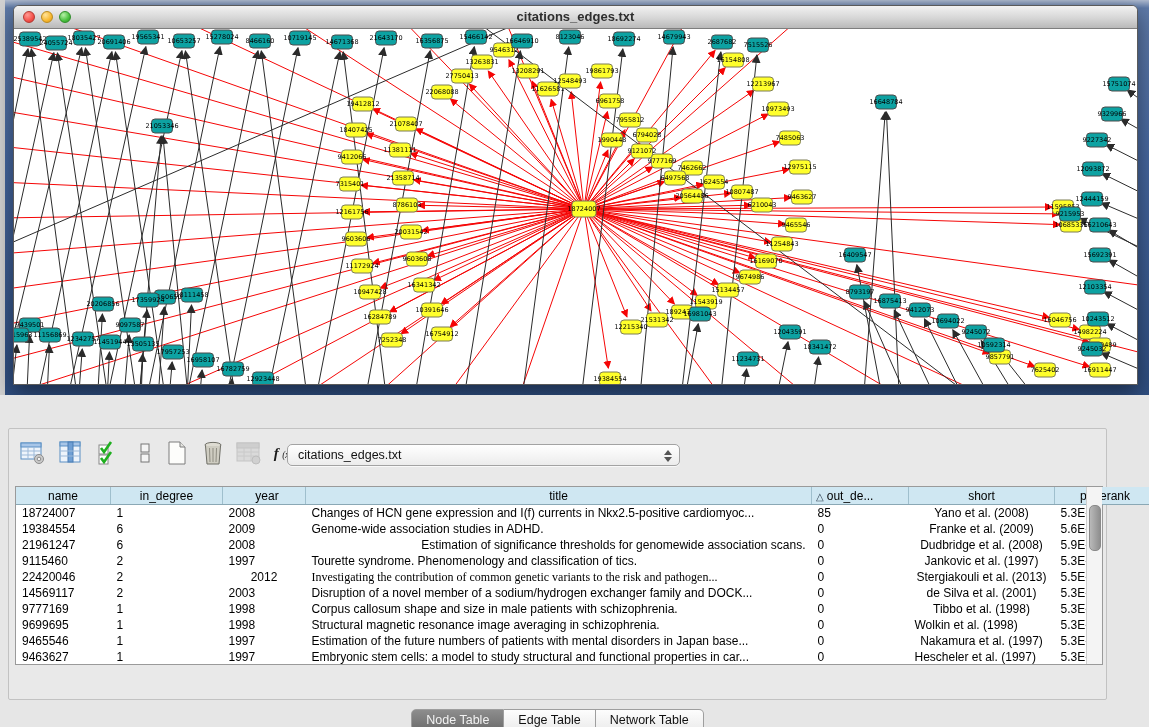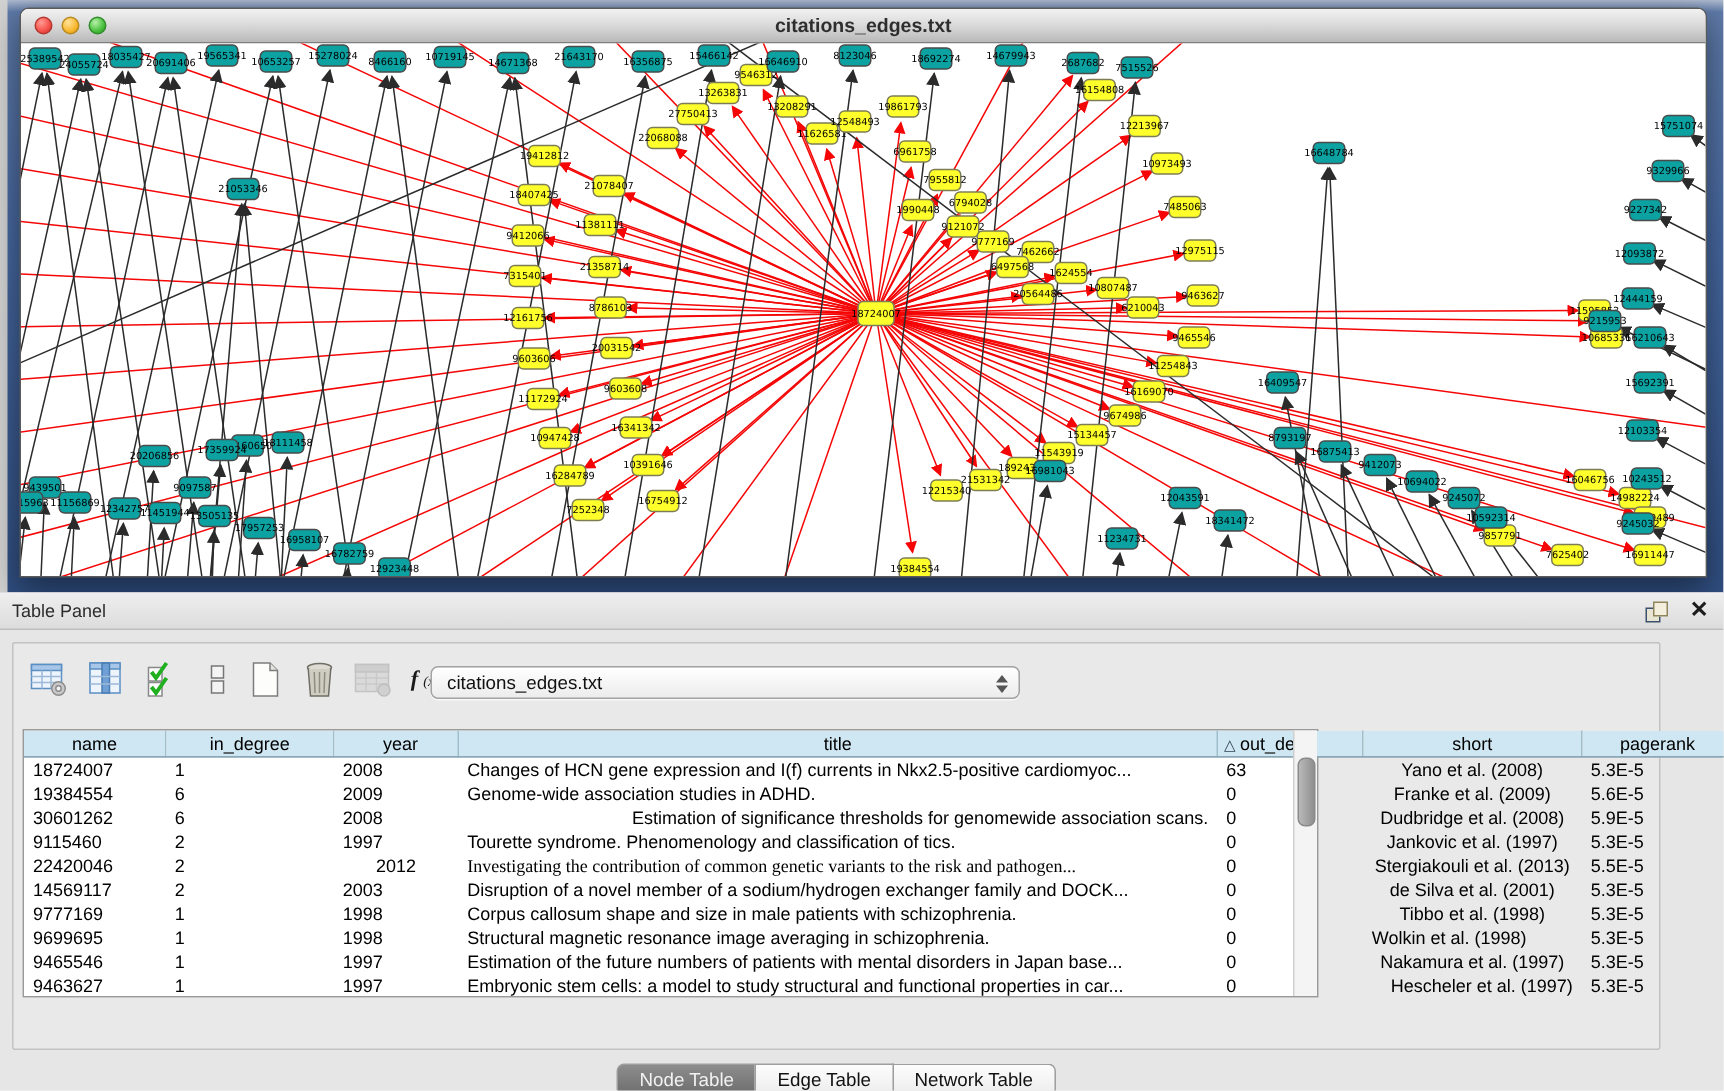--- a/index.html
+++ b/index.html
@@ -63,21 +63,21 @@
     background:linear-gradient(180deg,#ffffff,#ececec);
     box-shadow:0 1px 0 rgba(255,255,255,.7);
     cursor:pointer;
   }
   #combo-text{position:absolute;left:10px;top:0;height:20px;line-height:20px;font-size:12.5px;color:#111;}
   #combo-arrows{position:absolute;right:7px;top:4px;width:9px;height:14px;}
   #combo-arrows .up{position:absolute;left:1px;top:1px;width:0;height:0;border-left:4px solid transparent;border-right:4px solid transparent;border-bottom:5px solid #555;}
   #combo-arrows .down{position:absolute;left:1px;bottom:1px;width:0;height:0;border-left:4px solid transparent;border-right:4px solid transparent;border-top:5px solid #555;}
   
   #table-wrap{
-    position:absolute;left:6px;top:57px;width:864px;height:179px;
+    position:absolute;left:6px;top:57px;width:1088px;height:179px;
     border:1px solid #9a9a9a;background:#fff;box-sizing:border-box;
   }
   #tbl{border-collapse:collapse;table-layout:fixed;width:1071px;font-size:12px;color:#000;}
   #tbl th{
     background:#cfe7f2;border-right:1px solid #9fbfcd;border-bottom:1px solid #8aa8b5;
     font-weight:normal;height:17px;padding:0 4px;overflow:hidden;white-space:nowrap;
   }
   #tbl td{height:16px;padding:0 6px;overflow:hidden;white-space:nowrap;text-overflow:clip;}
   #tbl .sort-tri{font-size:10px;color:#345;margin-right:3px;}
   #vscroll{
@@ -777,28 +777,20 @@
               <rect x="558" y="172" width="24" height="16" rx="3.5" fill="#ffff2b" stroke="#7d7d55" stroke-width="1"></rect>
               <text x="570" y="182.2" text-anchor="middle" font-size="6.5" fill="#000" class="node-label">18724007</text>
             </g>
           </g>
       </svg>
     </div>
   </div>
 </div>
 
 <div id="panel">
-  <div id="panel-titlebar">
-    <div id="panel-title">Table Panel</div>
-    <div id="panel-float">
-        <div class="sq1"></div>
-        <div class="sq2"></div>
-      </div>
-    <div id="panel-close">✕</div>
-  </div>
 
   <div id="panel-inner">
     <div id="toolbar">
 
       <div class="tb-icon" style="left:10px">
         <svg viewBox="0 0 28 28">
           <rect x="2" y="4" width="20" height="16" fill="#eef4fb" stroke="#5b8fc4"></rect>
           <rect x="2" y="4" width="20" height="4" fill="#a8c6e8" stroke="#5b8fc4"></rect>
           <line x1="2" y1="12" x2="22" y2="12" stroke="#9db9d8"></line>
             <line x1="2" y1="16" x2="22" y2="16" stroke="#9db9d8"></line>
@@ -892,35 +884,35 @@
               <th style="width: 137px; text-align: center;">short</th>
               <th style="width: 92px; text-align: center;">pagerank</th>
             </tr>
           </thead>
         <tbody id="tbl-body">
             <tr>
               <td style="text-align: left;">18724007</td>
               <td style="text-align: left;">1</td>
               <td style="text-align: left;">2008</td>
               <td style="text-align: left;">Changes of HCN gene expression and I(f) currents in Nkx2.5-positive cardiomyoc...</td>
-              <td style="text-align: left;">63</td>
+              <td style="text-align: left;">85</td>
               <td style="text-align: center;">Yano et al. (2008)</td>
               <td style="text-align: left;">5.3E-5</td>
             </tr>
             <tr>
               <td style="text-align: left;">19384554</td>
               <td style="text-align: left;">6</td>
               <td style="text-align: left;">2009</td>
               <td style="text-align: left;">Genome-wide association studies in ADHD.</td>
               <td style="text-align: left;">0</td>
               <td style="text-align: center;">Franke et al. (2009)</td>
               <td style="text-align: left;">5.6E-5</td>
             </tr>
             <tr>
-              <td style="text-align: left;">30601262</td>
+              <td style="text-align: left;">21961247</td>
               <td style="text-align: left;">6</td>
               <td style="text-align: left;">2008</td>
               <td style="text-align: right;">Estimation of significance thresholds for genomewide association scans.</td>
               <td style="text-align: left;">0</td>
               <td style="text-align: center;">Dudbridge et al. (2008)</td>
               <td style="text-align: left;">5.9E-5</td>
             </tr>
             <tr>
               <td style="text-align: left;">9115460</td>
               <td style="text-align: left;">2</td>
@@ -974,21 +966,21 @@
               <td style="text-align: left;">0</td>
               <td style="text-align: center;">Nakamura et al. (1997)</td>
               <td style="text-align: left;">5.3E-5</td>
             </tr>
             <tr>
               <td style="text-align: left;">9463627</td>
               <td style="text-align: left;">1</td>
               <td style="text-align: left;">1997</td>
               <td style="text-align: left;">Embryonic stem cells: a model to study structural and functional properties in car...</td>
               <td style="text-align: left;">0</td>
-              <td style="text-align: right;">Hescheler et al. (1997)</td>
+              <td style="text-align: left;">Hescheler et al. (1997)</td>
               <td style="text-align: left;">5.3E-5</td>
             </tr>
           </tbody>
       </table>
       <div id="vscroll">
         <div id="vthumb"></div>
       </div>
     </div>
 
     <div id="tabs">

